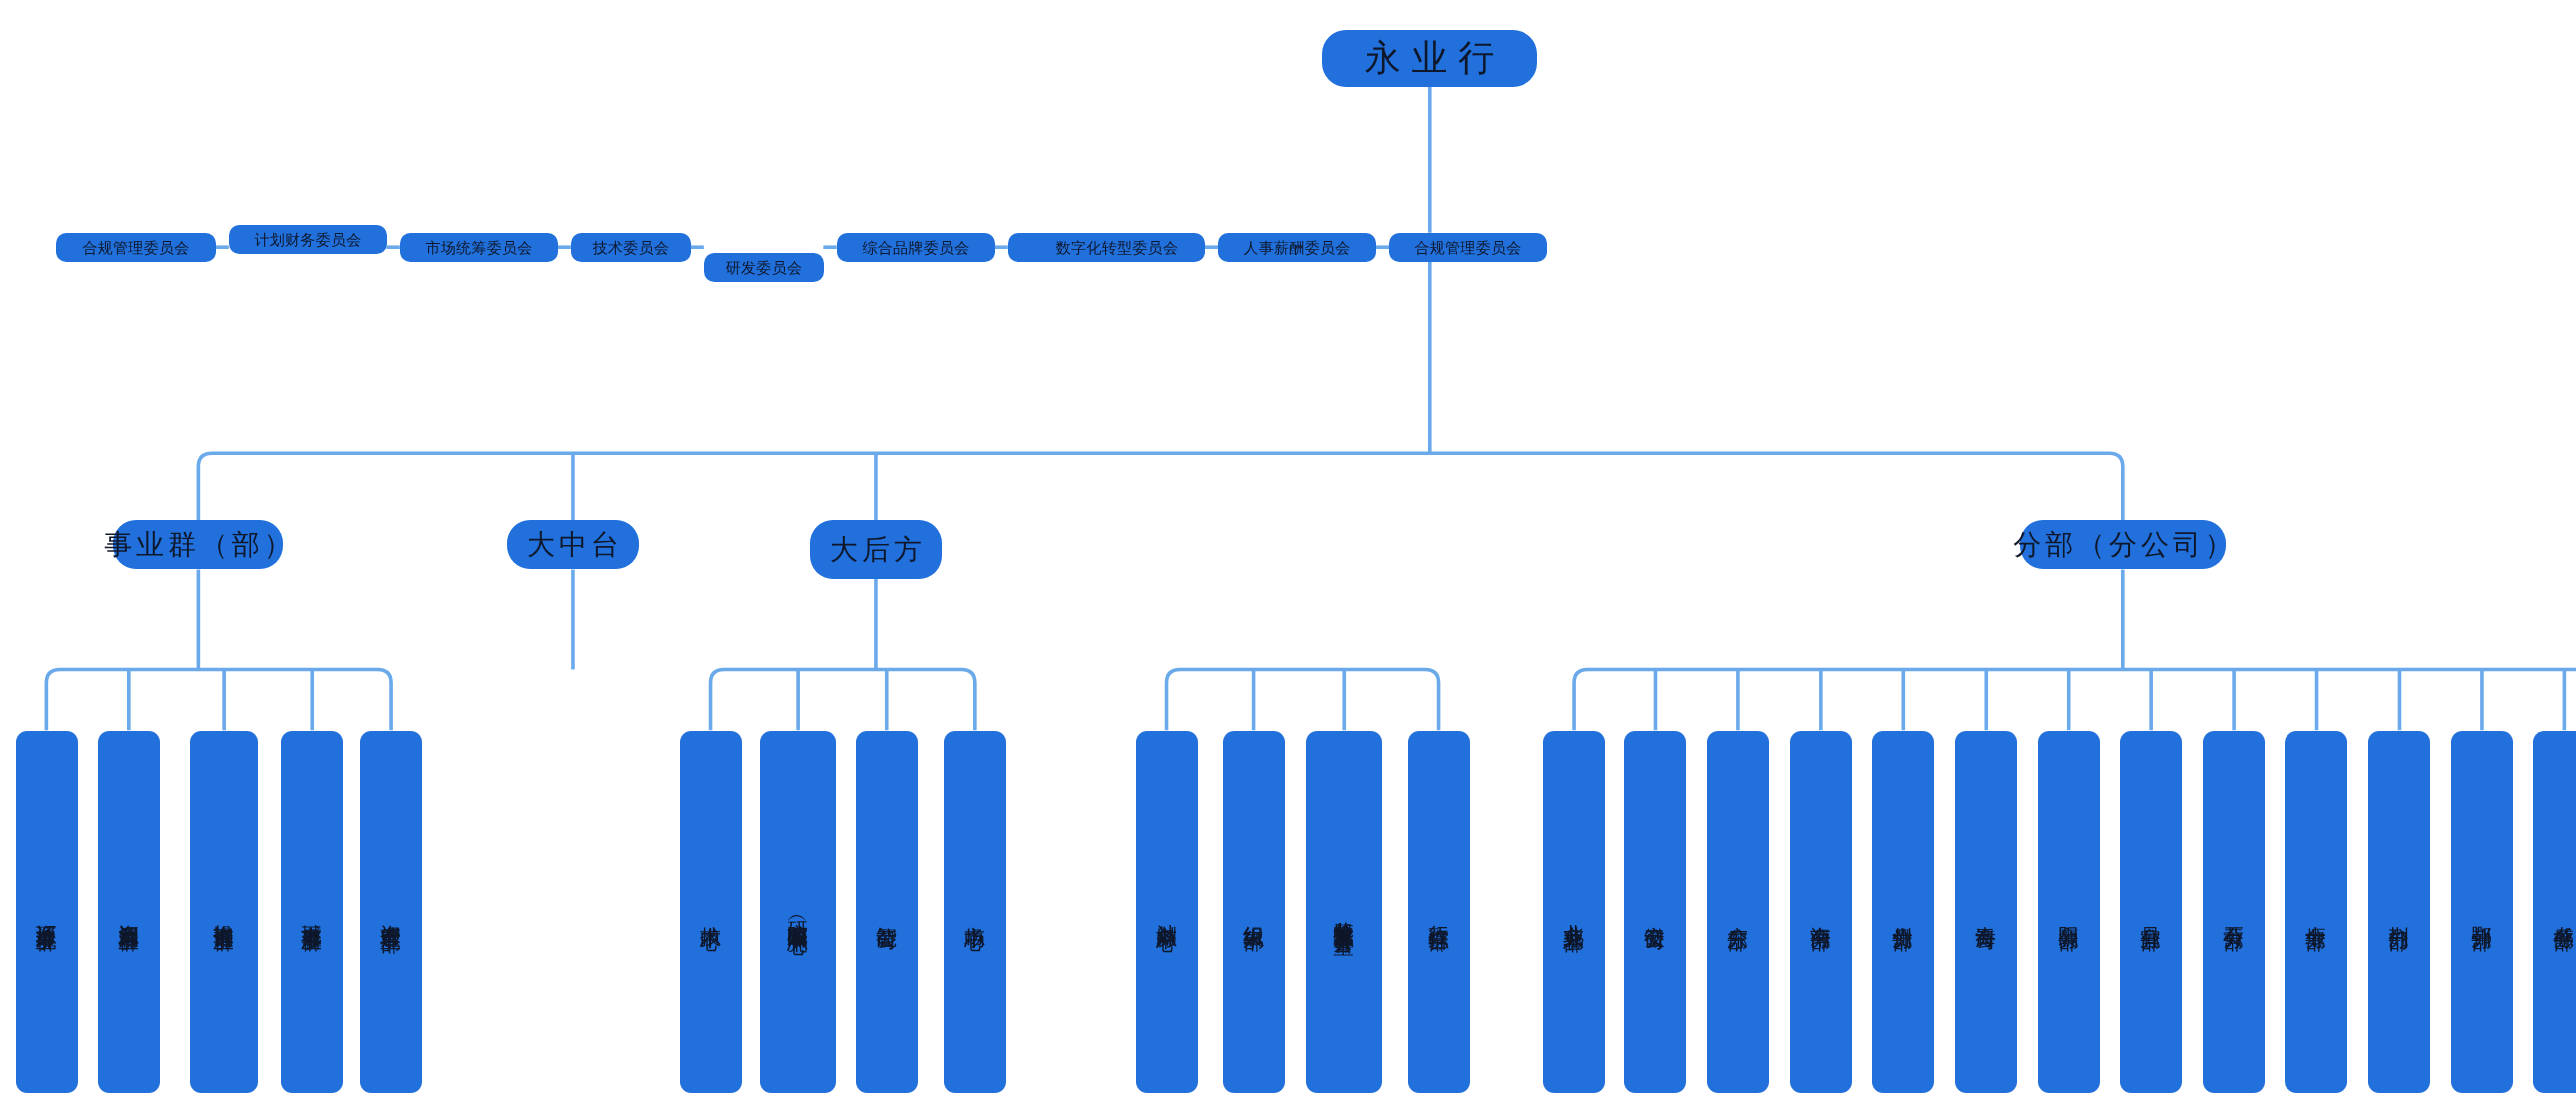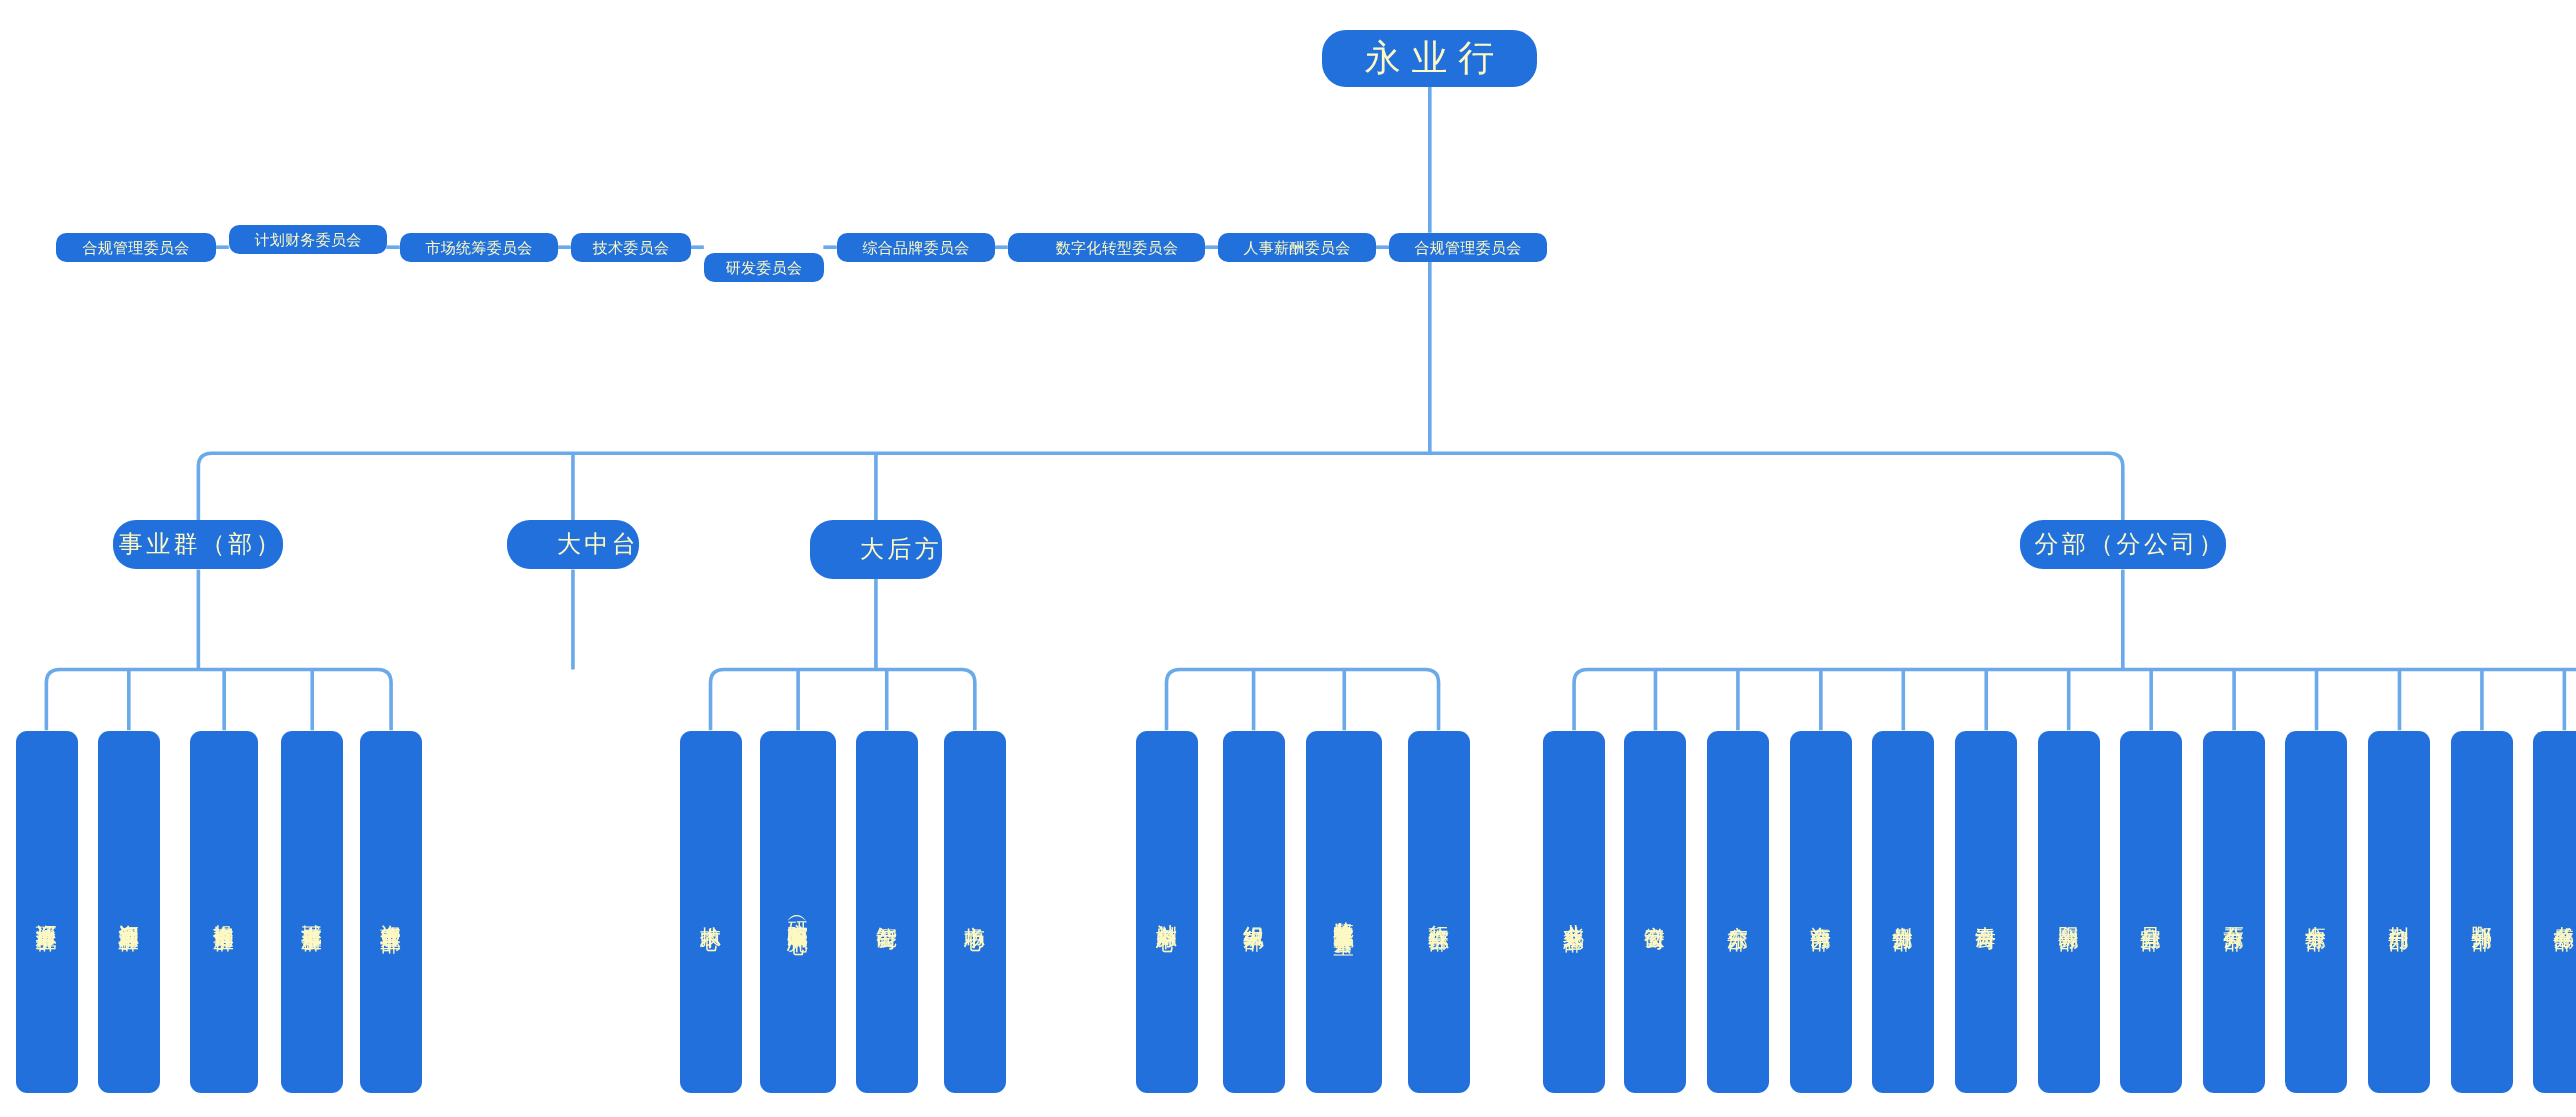--- a/index.html
+++ b/index.html
@@ -20,21 +20,21 @@
     position:absolute;
     left:0;top:0;
     width:3059px;height:1117px;
     pointer-events:none;
   }
   
   .node{
     position:absolute;
     box-sizing:border-box;
     background:#2170dc;
-    color:#fef9c3;
+    color:#0f172a;
     display:flex;
     align-items:center;
     justify-content:center;
     text-align:center;
     letter-spacing:0.06em;
     line-height:1.18;
     white-space:nowrap;
     user-select:none;
   }
   
@@ -49,25 +49,24 @@
   .node.committee{
     border-radius:10.3px;
     font-size:15px;
     letter-spacing:0.02em;
     font-weight:400;
     text-align:right;
   }
   
   .node.group{
     border-radius:23px;
-    font-size:24px;
+    font-size:28px;
     letter-spacing:0.14em;
     text-indent:0.14em;
     font-weight:400;
-    justify-content:flex-end;
   }
   
   .node.leaf{
     border-radius:11.3px;
     font-size:20.6px;
     letter-spacing:0.02em;
     align-items:center;
     justify-content:center;
     padding:12.4px 0;
   }

